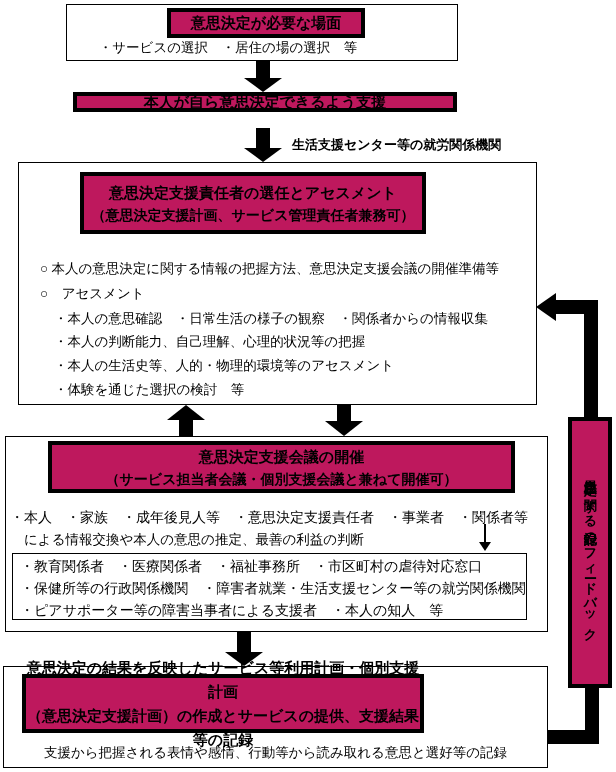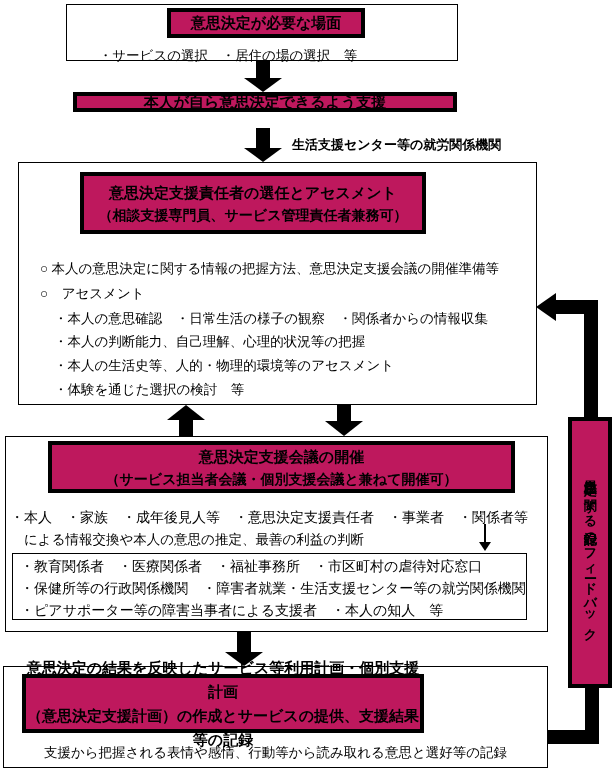--- a/index.html
+++ b/index.html
@@ -26,37 +26,37 @@
 </style>
 </head>
 <body>
 
 <div class="canvas">
 
   <div class="obox" style="left:66px;top:4px;width:392px;height:57px"></div>
   <div class="bbox" style="left:167px;top:8px;width:198px;height:30px">
     <span class="t15">意思決定が必要な場面</span>
   </div>
-  <div class="body-line center" style="left:66px;top:47px;width:324px">・サービスの選択　・居住の場の選択　等</div>
+  <div class="body-line center" style="left:66px;top:39px;width:324px">・サービスの選択　・居住の場の選択　等</div>
 
   <div class="bar" style="left:256px;top:61px;width:14px;height:18px"></div>
   <div class="tri" style="left:244px;top:78px;border-left:19px solid transparent;border-right:19px solid transparent;border-top:14px solid #000"></div>
 
   <div class="bbox" style="left:73px;top:92px;width:384px;height:20px">
     <span class="t15">本人が自ら意思決定できるよう支援</span>
   </div>
 
   <div class="bar" style="left:256px;top:128px;width:14px;height:20px"></div>
   <div class="tri" style="left:244px;top:148px;border-left:19px solid transparent;border-right:19px solid transparent;border-top:14px solid #000"></div>
   <div class="boldlabel" style="left:292px;top:136px">生活支援センター等の就労関係機関</div>
 
   <div class="obox" style="left:18px;top:162px;width:519px;height:243px"></div>
   <div class="bbox" style="left:80px;top:172px;width:346px;height:62px">
     <span class="t15">意思決定支援責任者の選任とアセスメント</span>
-    <span class="t14">（相談支援専門員、サービス管理責任者兼務可）</span>
+    <span class="t14">（意思決定支援計画、サービス管理責任者兼務可）</span>
   </div>
   <div class="body-line" style="left:40px;top:260px">○ 本人の意思決定に関する情報の把握方法、意思決定支援会議の開催準備等</div>
   <div class="body-line" style="left:40px;top:285px">○　アセスメント</div>
   <div class="body-line" style="left:54px;top:310px">・本人の意思確認　・日常生活の様子の観察　・関係者からの情報収集</div>
   <div class="body-line" style="left:54px;top:333px">・本人の判断能力、自己理解、心理的状況等の把握</div>
   <div class="body-line" style="left:54px;top:381px">・体験を通じた選択の検討　等</div>
   <div class="body-line" style="left:54px;top:357px">・本人の生活史等、人的・物理的環境等のアセスメント</div>
 
   <div class="tri" style="left:167px;top:405px;border-left:19px solid transparent;border-right:19px solid transparent;border-bottom:15px solid #000"></div>
   <div class="bar" style="left:179px;top:419px;width:14px;height:17px"></div>

